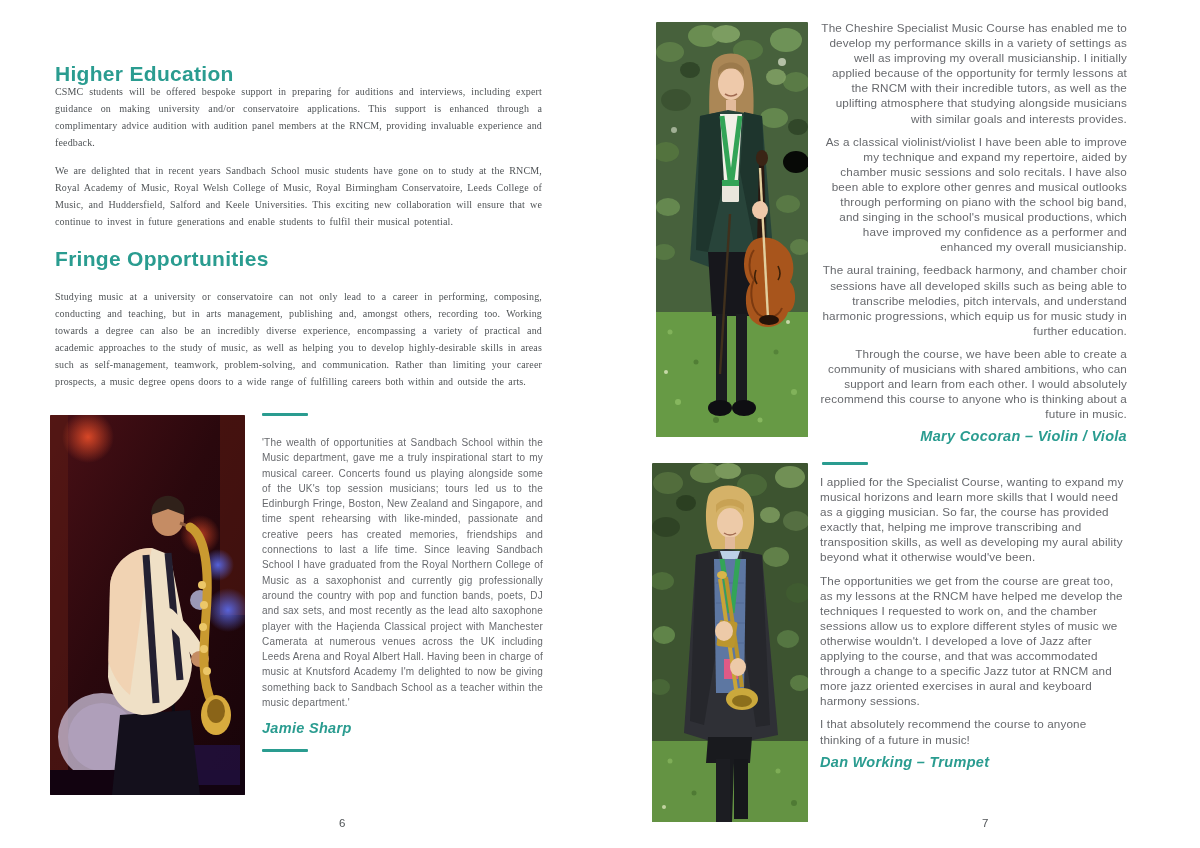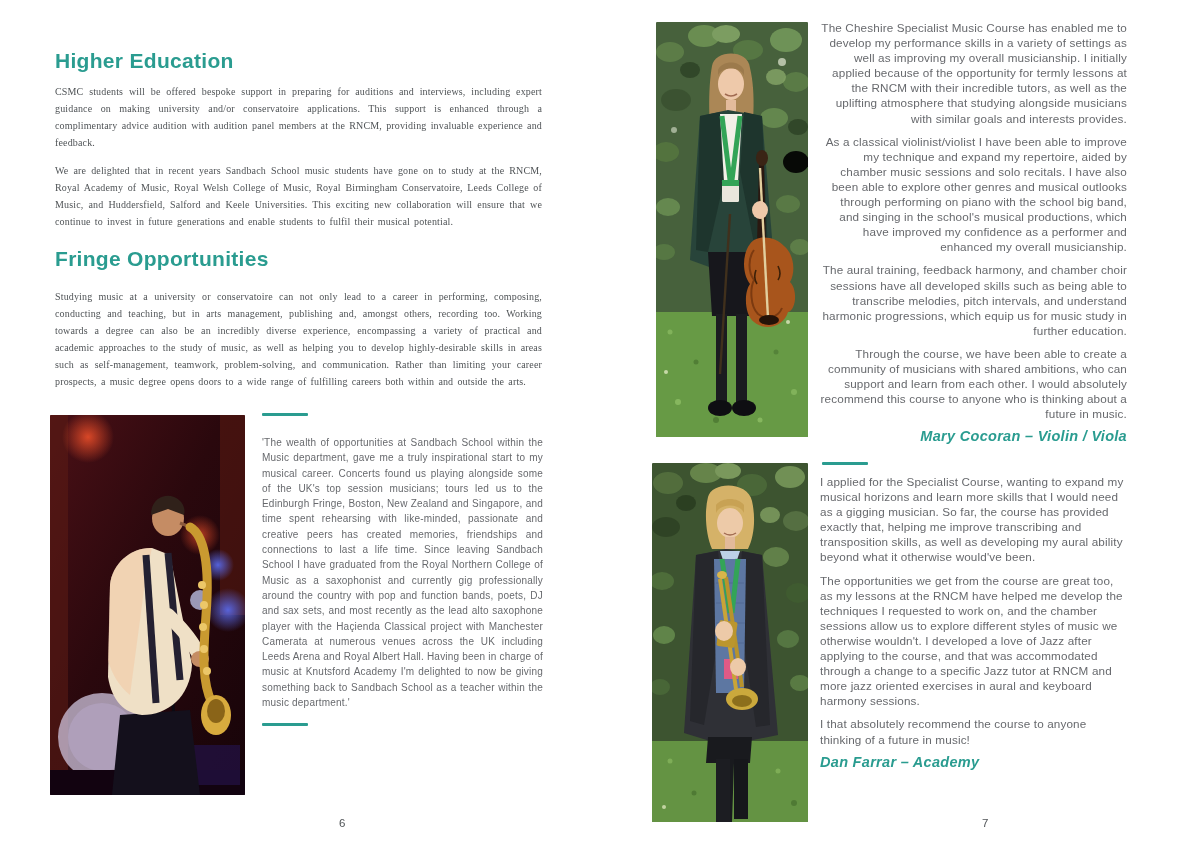--- a/index.html
+++ b/index.html
@@ -42,21 +42,21 @@
   figure.photo { overflow:hidden; border-radius:1px; }
   figure.photo svg { display:block; width:100%; height:100%; }
 </style>
 </head>
 <body>
 
 <div class="spread">
 
   <section class="abs" style="left:0;top:0;width:600px;height:848px;">
 
-    <h2 class="section-heading abs" style="left:55px;top:49px;">Higher Education</h2>
+    <h2 class="section-heading abs" style="left:55px;top:62px;">Higher Education</h2>
 
     <div class="body-copy abs" style="left:55px;top:83px;">
       <p>CSMC students will be offered bespoke support in preparing for auditions and interviews, including expert guidance on making university and/or conservatoire applications. This support is enhanced through a complimentary advice audition with audition panel members at the RNCM, providing invaluable experience and feedback.</p>
       <p>We are delighted that in recent years Sandbach School music students have gone on to study at the RNCM, Royal Academy of Music, Royal Welsh College of Music, Royal Birmingham Conservatoire, Leeds College of Music, and Huddersfield, Salford and Keele Universities. This exciting new collaboration will ensure that we continue to invest in future generations and enable students to fulfil their musical potential.</p>
     </div>
 
     <h2 class="section-heading abs" style="left:55px;top:247px;">Fringe Opportunities</h2>
 
     <div class="body-copy abs" style="left:55px;top:288px;">
       <p>Studying music at a university or conservatoire can not only lead to a career in performing, composing, conducting and teaching, but in arts management, publishing and, amongst others, recording too. Working towards a degree can also be an incredibly diverse experience, encompassing a variety of practical and academic approaches to the study of music, as well as helping you to develop highly-desirable skills in areas such as self-management, teamwork, problem-solving, and communication. Rather than limiting your career prospects, a music degree opens doors to a wide range of fulfilling careers both within and outside the arts.</p>
@@ -114,20 +114,21 @@
         <circle cx="154" cy="190" r="4" fill="#ecc768"></circle>
         <circle cx="153" cy="212" r="4" fill="#ecc768"></circle>
         <circle cx="154" cy="234" r="4" fill="#ecc768"></circle>
         <circle cx="157" cy="256" r="4" fill="#ecc768"></circle>
       </svg>
     </figure>
 
     <div class="abs quote-col">
       <div class="rule top"></div>
       <p class="quote-text">'The wealth of opportunities at Sandbach School within the Music department, gave me a truly inspirational start to my musical career. Concerts found us playing alongside some of the UK's top session musicians; tours led us to the Edinburgh Fringe, Boston, New Zealand and Singapore, and time spent rehearsing with like-minded, passionate and creative peers has created memories, friendships and connections to last a life time. Since leaving Sandbach School I have graduated from the Royal Northern College of Music as a saxophonist and currently gig professionally around the country with pop and function bands, poets, DJ and sax sets, and most recently as the lead alto saxophone player with the Haçienda Classical project with Manchester Camerata at numerous venues across the UK including Leeds Arena and Royal Albert Hall. Having been in charge of music at Knutsford Academy I'm delighted to now be giving something back to Sandbach School as a teacher within the music department.'</p>
+      <div class="author-name">Jamie Sharp</div>
       <div class="rule bottom"></div>
     </div>
 
     <div class="page-num abs" style="left:339px;top:817px;">6</div>
   </section>
 
   <section class="abs" style="left:600px;top:0;width:600px;height:848px;">
 
     <figure class="photo abs" style="left:56px;top:22px;width:152px;height:415px;">
       <svg viewBox="0 0 152 415" preserveAspectRatio="none">
@@ -278,19 +279,19 @@
 
         <ellipse cx="72" cy="168" rx="9" ry="10" fill="#edcaa8"></ellipse>
         <ellipse cx="86" cy="204" rx="8" ry="9" fill="#edcaa8"></ellipse>
       </svg>
     </figure>
 
     <div class="right-copy abs" style="left:220px;top:474px;">
       <p>I applied for the Specialist Course, wanting to expand my musical horizons and learn more skills that I would need as a gigging musician. So far, the course has provided exactly that, helping me improve transcribing and transposition skills, as well as developing my aural ability beyond what it otherwise would've been.</p>
       <p>The opportunities we get from the course are great too, as my lessons at the RNCM have helped me develop the techniques I requested to work on, and the chamber sessions allow us to explore different styles of music we otherwise wouldn't. I developed a love of Jazz after applying to the course, and that was accommodated through a change to a specific Jazz tutor at RNCM and more jazz oriented exercises in aural and keyboard harmony sessions.</p>
       <p>I that absolutely recommend the course to anyone thinking of a future in music!</p>
-      <div class="author-name">Dan Farrar – Academy</div>
+      <div class="author-name">Dan Working – Trumpet</div>
     </div>
 
     <div class="page-num abs" style="left:382px;top:817px;">7</div>
   </section>
 
 </div>
 
 </body></html>

